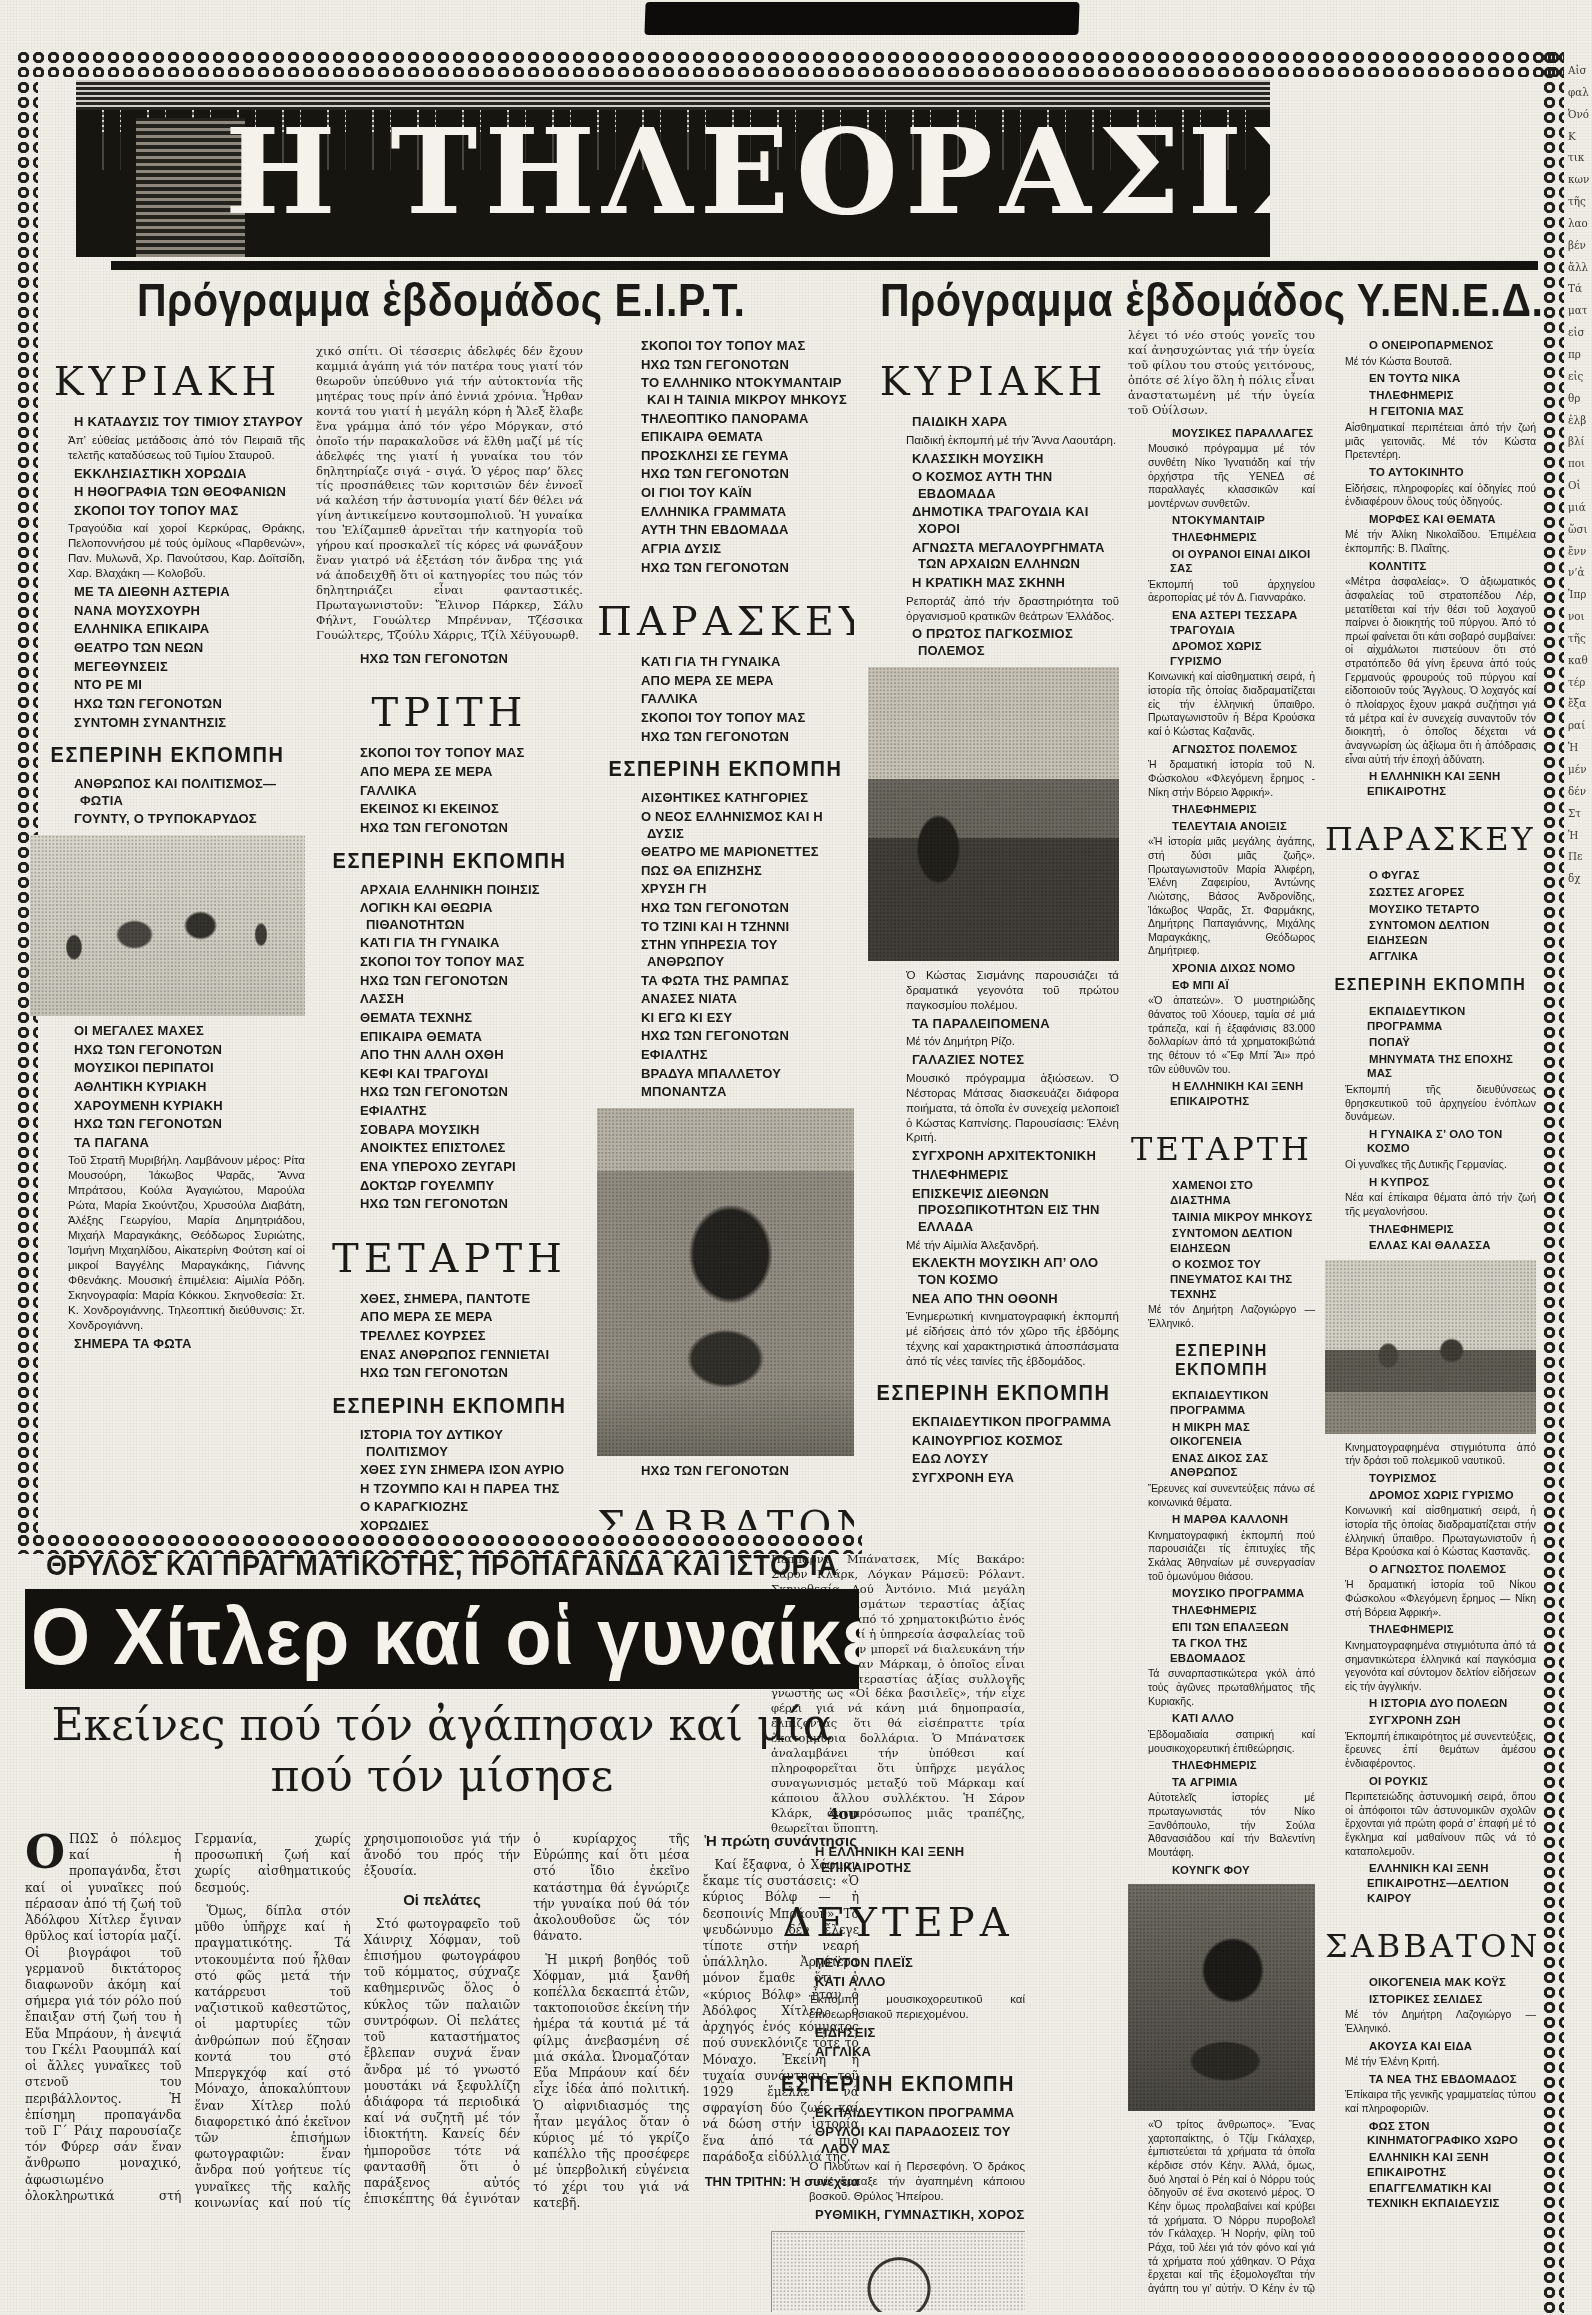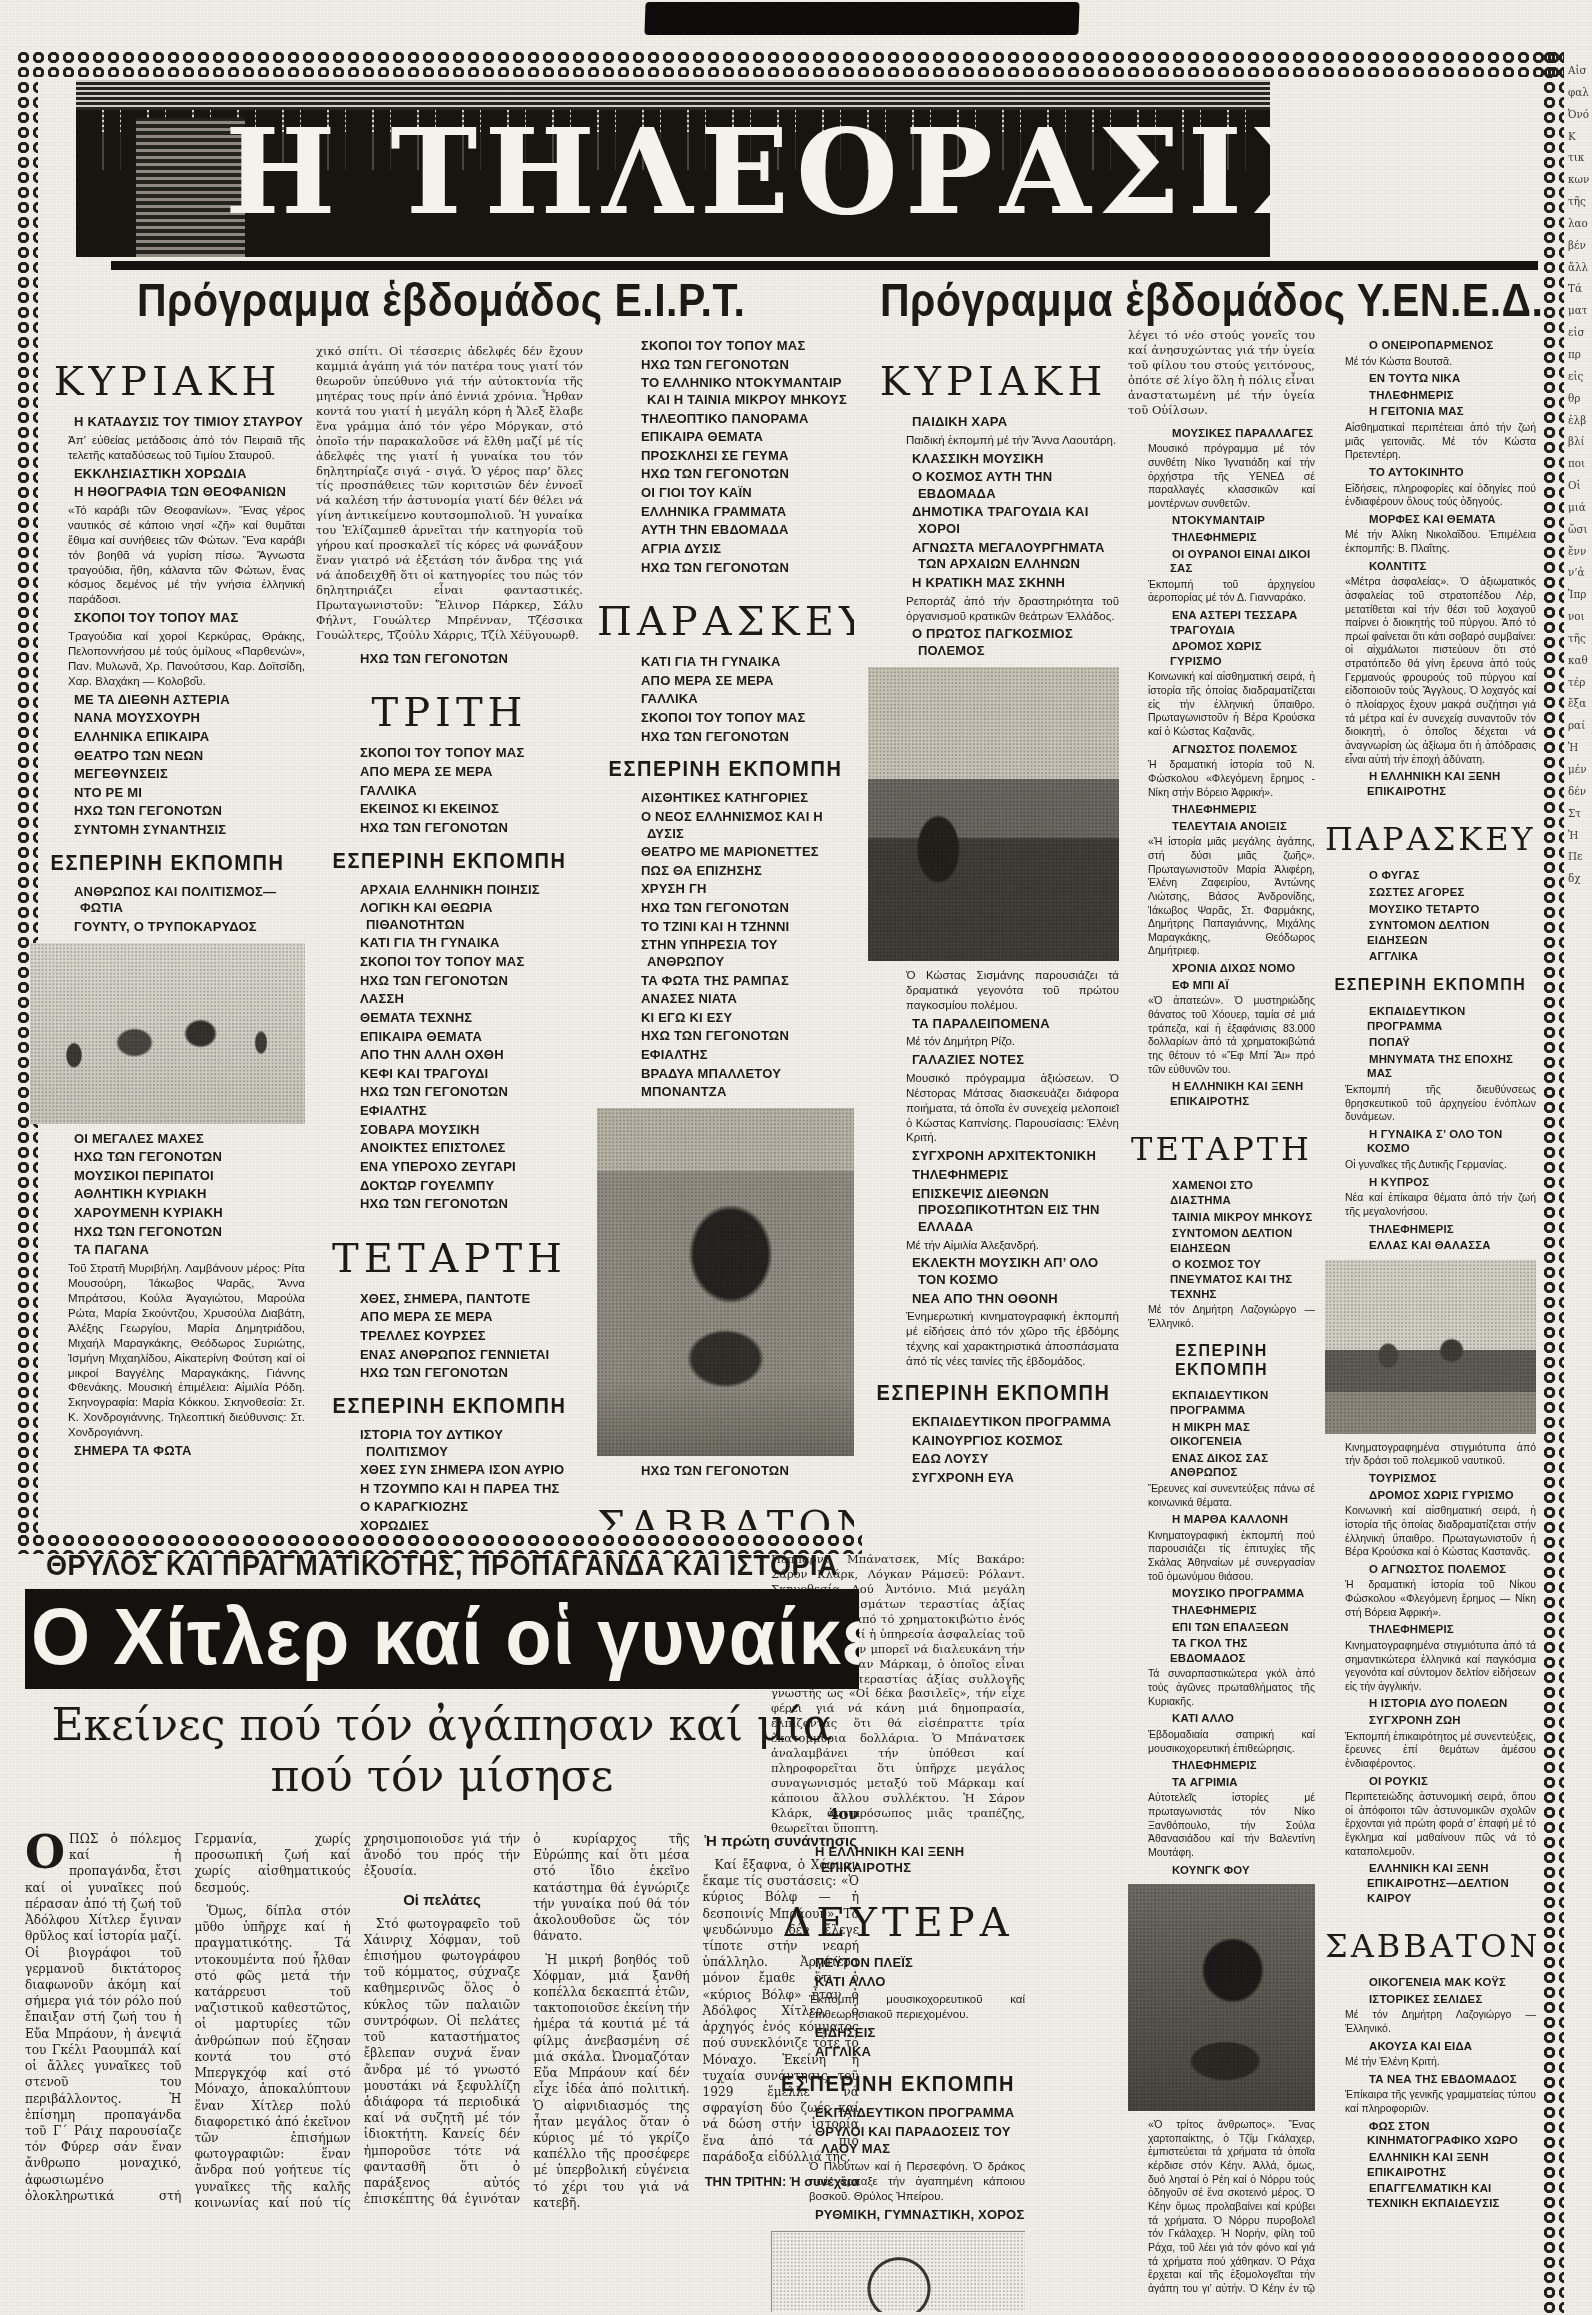--- a/index.html
+++ b/index.html
@@ -92,21 +92,20 @@
   <div id="toprule"></div>
   <div id="hdr-eirt" class="prog-header">Πρόγραμμα ἑβδομάδος Ε.Ι.Ρ.Τ.</div>
   <div id="hdr-yened" class="prog-header">Πρόγραμμα ἑβδομάδος Υ.ΕΝ.Ε.Δ.</div>
 
   <div id="col-e0" class="col">
       <div class="day">ΚΥΡΙΑΚΗ</div>
       <div class="entry"><span class="t">10.45</span><span class="x">Η ΚΑΤΑΔΥΣΙΣ ΤΟΥ ΤΙΜΙΟΥ ΣΤΑΥΡΟΥ</span></div>
       <div class="desc">Ἀπ’ εὐθείας μετάδοσις ἀπό τόν Πειραιᾶ τῆς τελετῆς καταδύσεως τοῦ Τιμίου Σταυροῦ.</div>
       <div class="entry"><span class="t">11.30</span><span class="x">ΕΚΚΛΗΣΙΑΣΤΙΚΗ ΧΟΡΩΔΙΑ</span></div>
       <div class="entry"><span class="t">11.45</span><span class="x">Η ΗΘΟΓΡΑΦΙΑ ΤΩΝ ΘΕΟΦΑΝΙΩΝ</span></div>
-      <div class="desc">«Τό καράβι τῶν Θεοφανίων». Ἕνας γέρος ναυτικός σέ κάποιο νησί «ζῆ» καί θυμᾶται ἔθιμα καί συνήθειες τῶν Φώτων. Ἕνα καράβι τόν βοηθᾶ νά γυρίση πίσω. Ἄγνωστα τραγούδια, ἤθη, κάλαντα τῶν Φώτων, ἕνας κόσμος δεμένος μέ τήν γνήσια ἑλληνική παράδοσι.</div>
       <div class="entry"><span class="t">12.15</span><span class="x">ΣΚΟΠΟΙ ΤΟΥ ΤΟΠΟΥ ΜΑΣ</span></div>
       <div class="desc">Τραγούδια καί χοροί Κερκύρας, Θράκης, Πελοποννήσου μέ τούς ὁμίλους «Παρθενών», Παν. Μυλωνᾶ, Χρ. Πανούτσου, Καρ. Δοϊτσίδη, Χαρ. Βλαχάκη — Κολοβο͂υ.</div>
       <div class="entry"><span class="t">12.45</span><span class="x">ΜΕ ΤΑ ΔΙΕΘΝΗ ΑΣΤΕΡΙΑ</span></div>
       <div class="entry"><span class="t">13.15</span><span class="x">ΝΑΝΑ ΜΟΥΣΧΟΥΡΗ</span></div>
       <div class="entry"><span class="t">13.45</span><span class="x">ΕΛΛΗΝΙΚΑ ΕΠΙΚΑΙΡΑ</span></div>
       <div class="entry"><span class="t">13.55</span><span class="x">ΘΕΑΤΡΟ ΤΩΝ ΝΕΩΝ</span></div>
       <div class="entry"><span class="t">14.25</span><span class="x">ΜΕΓΕΘΥΝΣΕΙΣ</span></div>
       <div class="entry"><span class="t">14.45</span><span class="x">ΝΤΟ ΡΕ ΜΙ</span></div>
       <div class="entry"><span class="t">15.15</span><span class="x">ΗΧΩ ΤΩΝ ΓΕΓΟΝΟΤΩΝ</span></div>
       <div class="entry"><span class="t">15.30</span><span class="x">ΣΥΝΤΟΜΗ ΣΥΝΑΝΤΗΣΙΣ</span></div>

